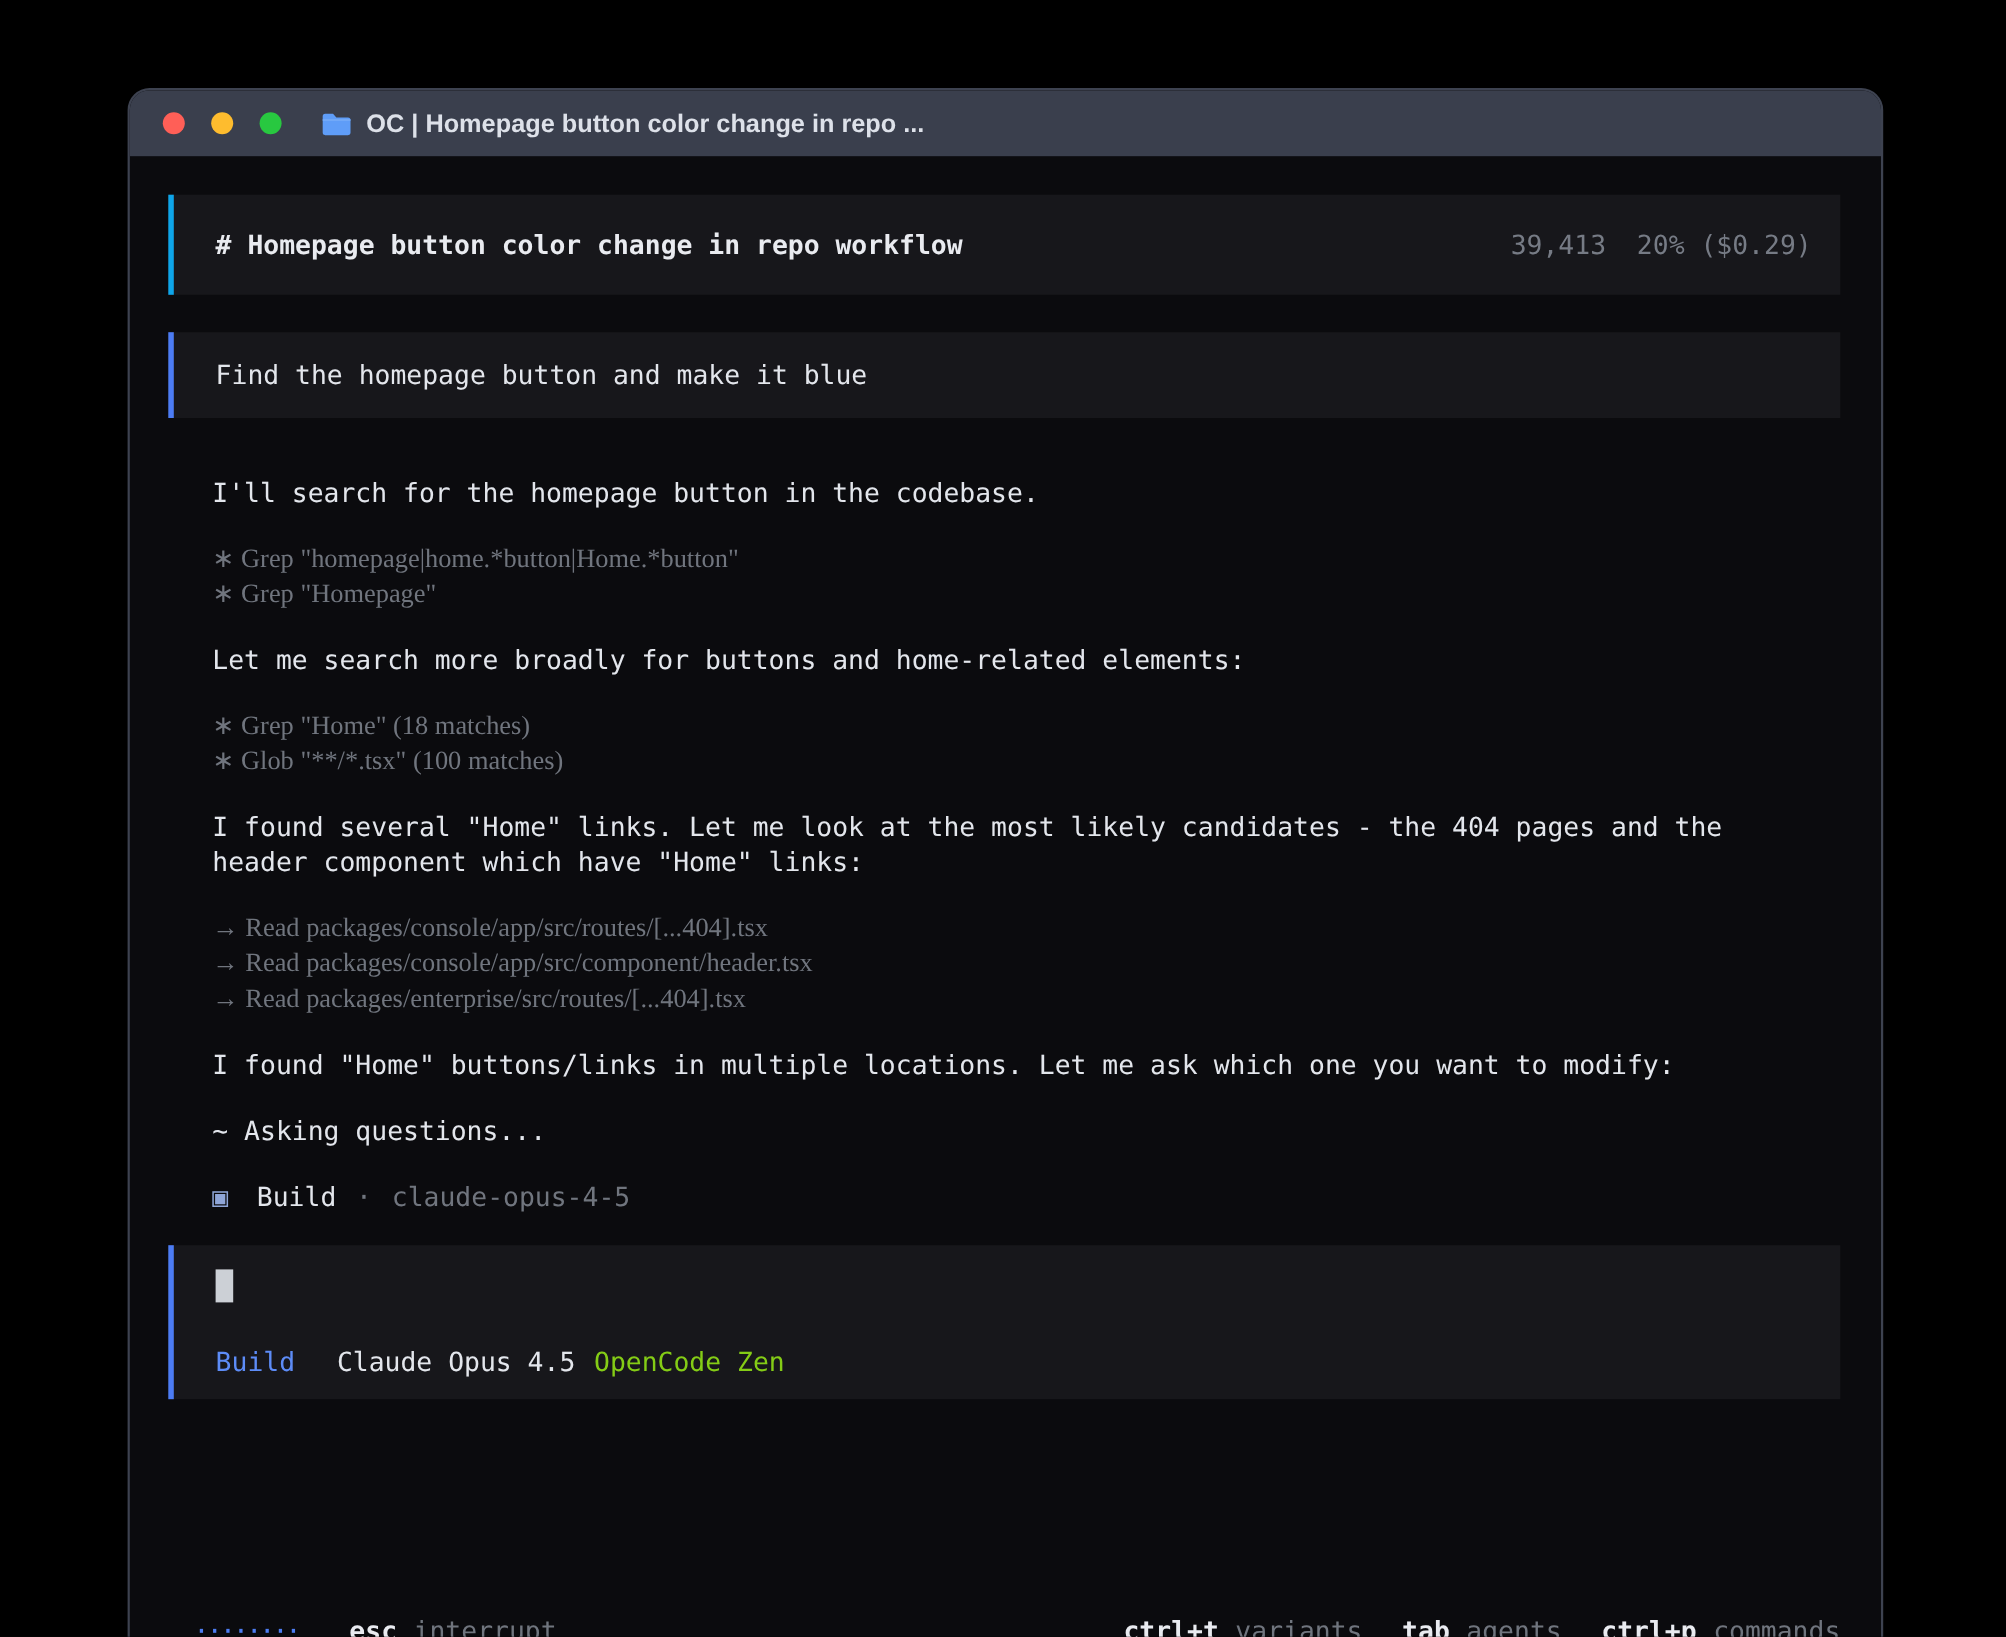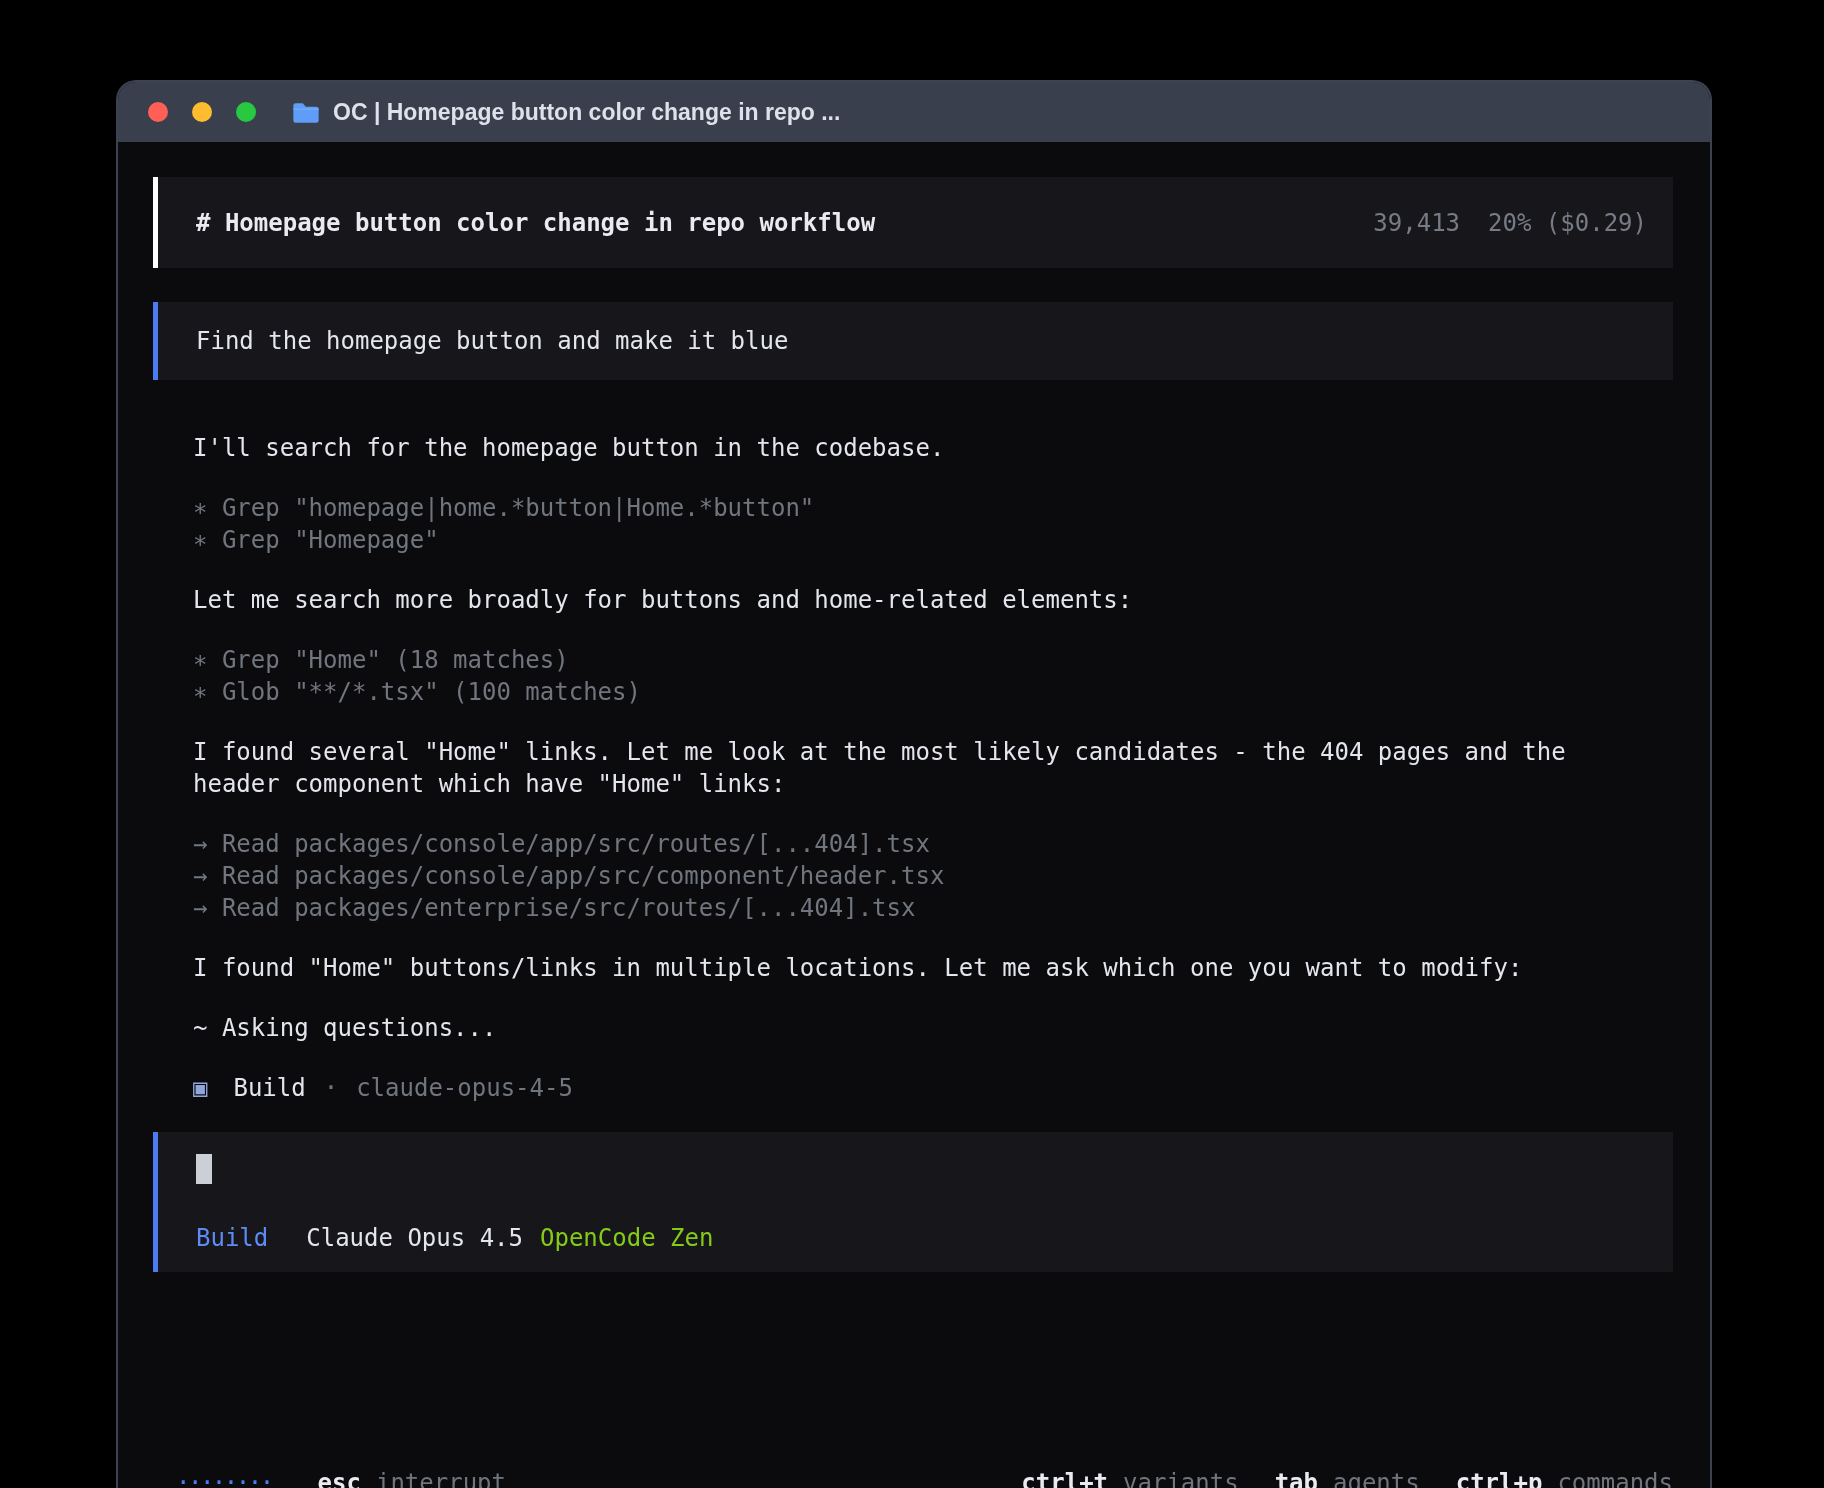--- a/index.html
+++ b/index.html
@@ -46,21 +46,21 @@
   }
   .content {
     flex:1 1 auto;
     padding:35px 37px 0 35px;
     display:flex; flex-direction:column;
     overflow:hidden;
     font-size:24px;
   }
   .block {
     background:#17171b;
-    border-left:5px solid #ffffff;
+    border-left:5px solid #0ea5e9;
   }
   .header-block {
     height:91px;
     display:flex; align-items:center; justify-content:space-between;
     padding:0 26px 0 38px;
   }
   .header-title {
     color:#e9ebf0; font-weight:bold; white-space:nowrap;
   }
   .header-right {
@@ -75,21 +75,21 @@
     color:#e3e6ec;
   }
   .chat {
     margin-top:52px;
     padding-left:40px;
     line-height:32px;
     max-width:1492px;
   }
   .chat .para { color:#e3e6ec; margin:0 0 28px 0; max-width:1452px; }
   .chat .tools { color:#70757e; margin:0 0 28px 0; }
-  .chat .tools div { white-space:nowrap; }
+  .chat .tools div { white-space:nowrap;font-family:Liberation Serif, serif; }
   .agent-line {
     display:flex; align-items:center; white-space:nowrap;
   }
   .agent-icon { color:#8fa6d8; margin-right:26px; }
   .agent-name { color:#e3e6ec; }
   .agent-sep  { color:#70757e; margin:0 18px; }
   .agent-model{ color:#70757e; }
   .input-block {
     margin-top:28px;
     height:140px;

